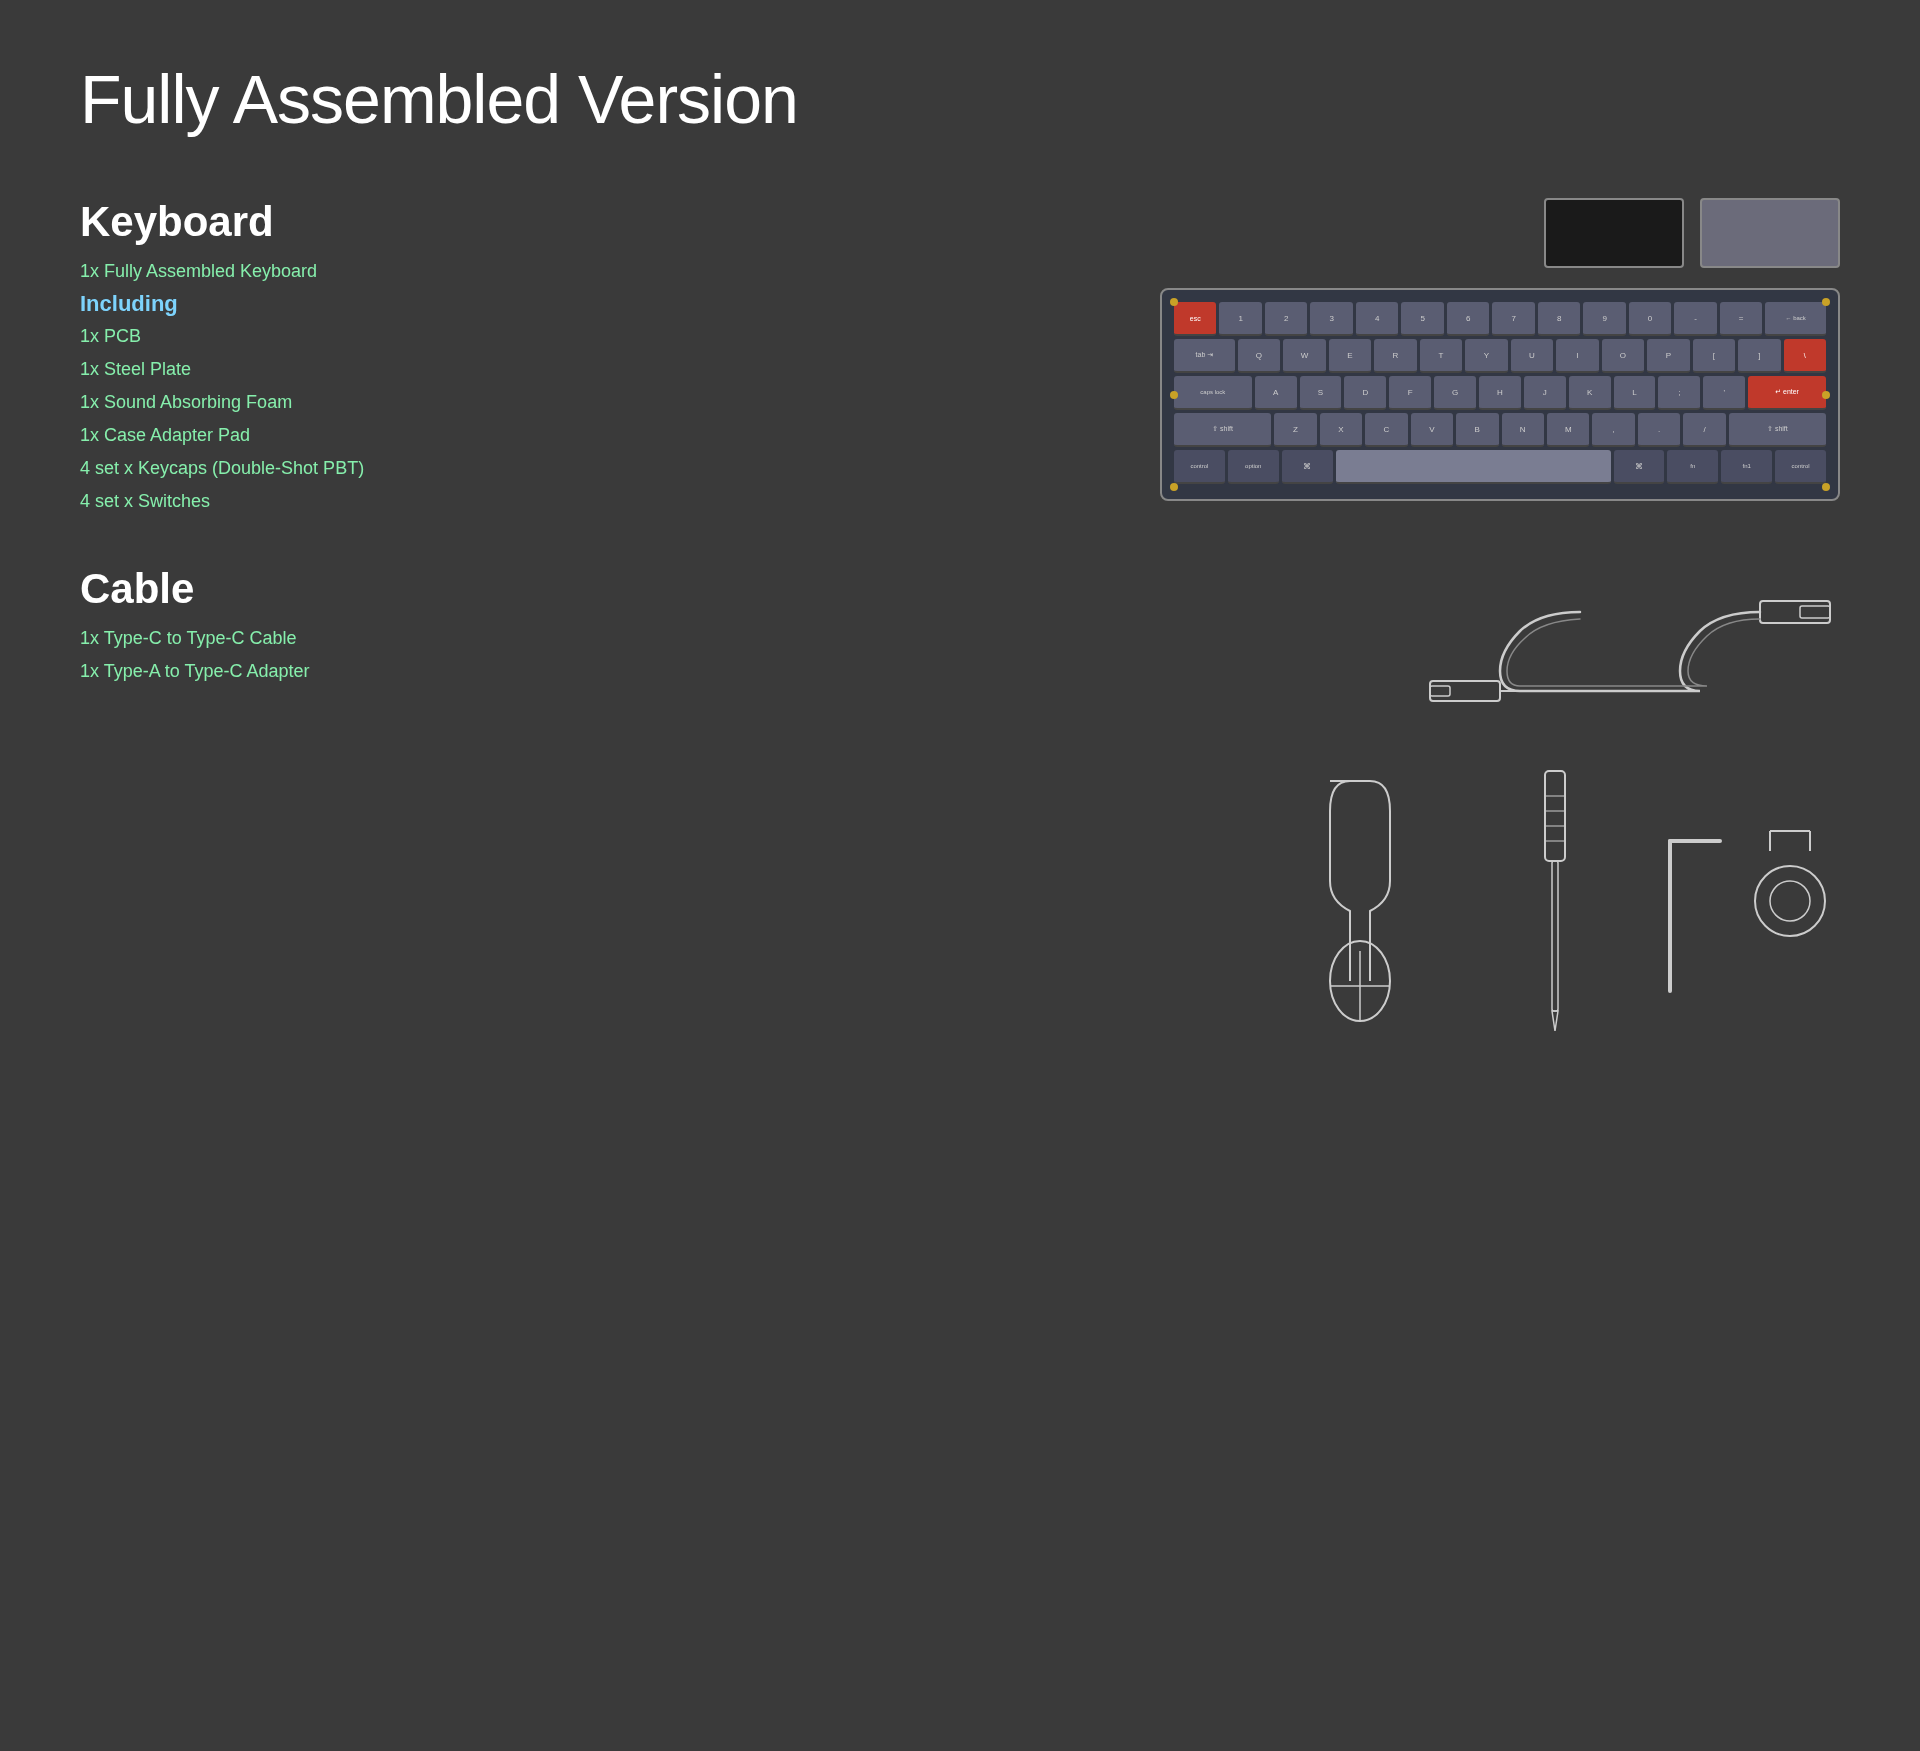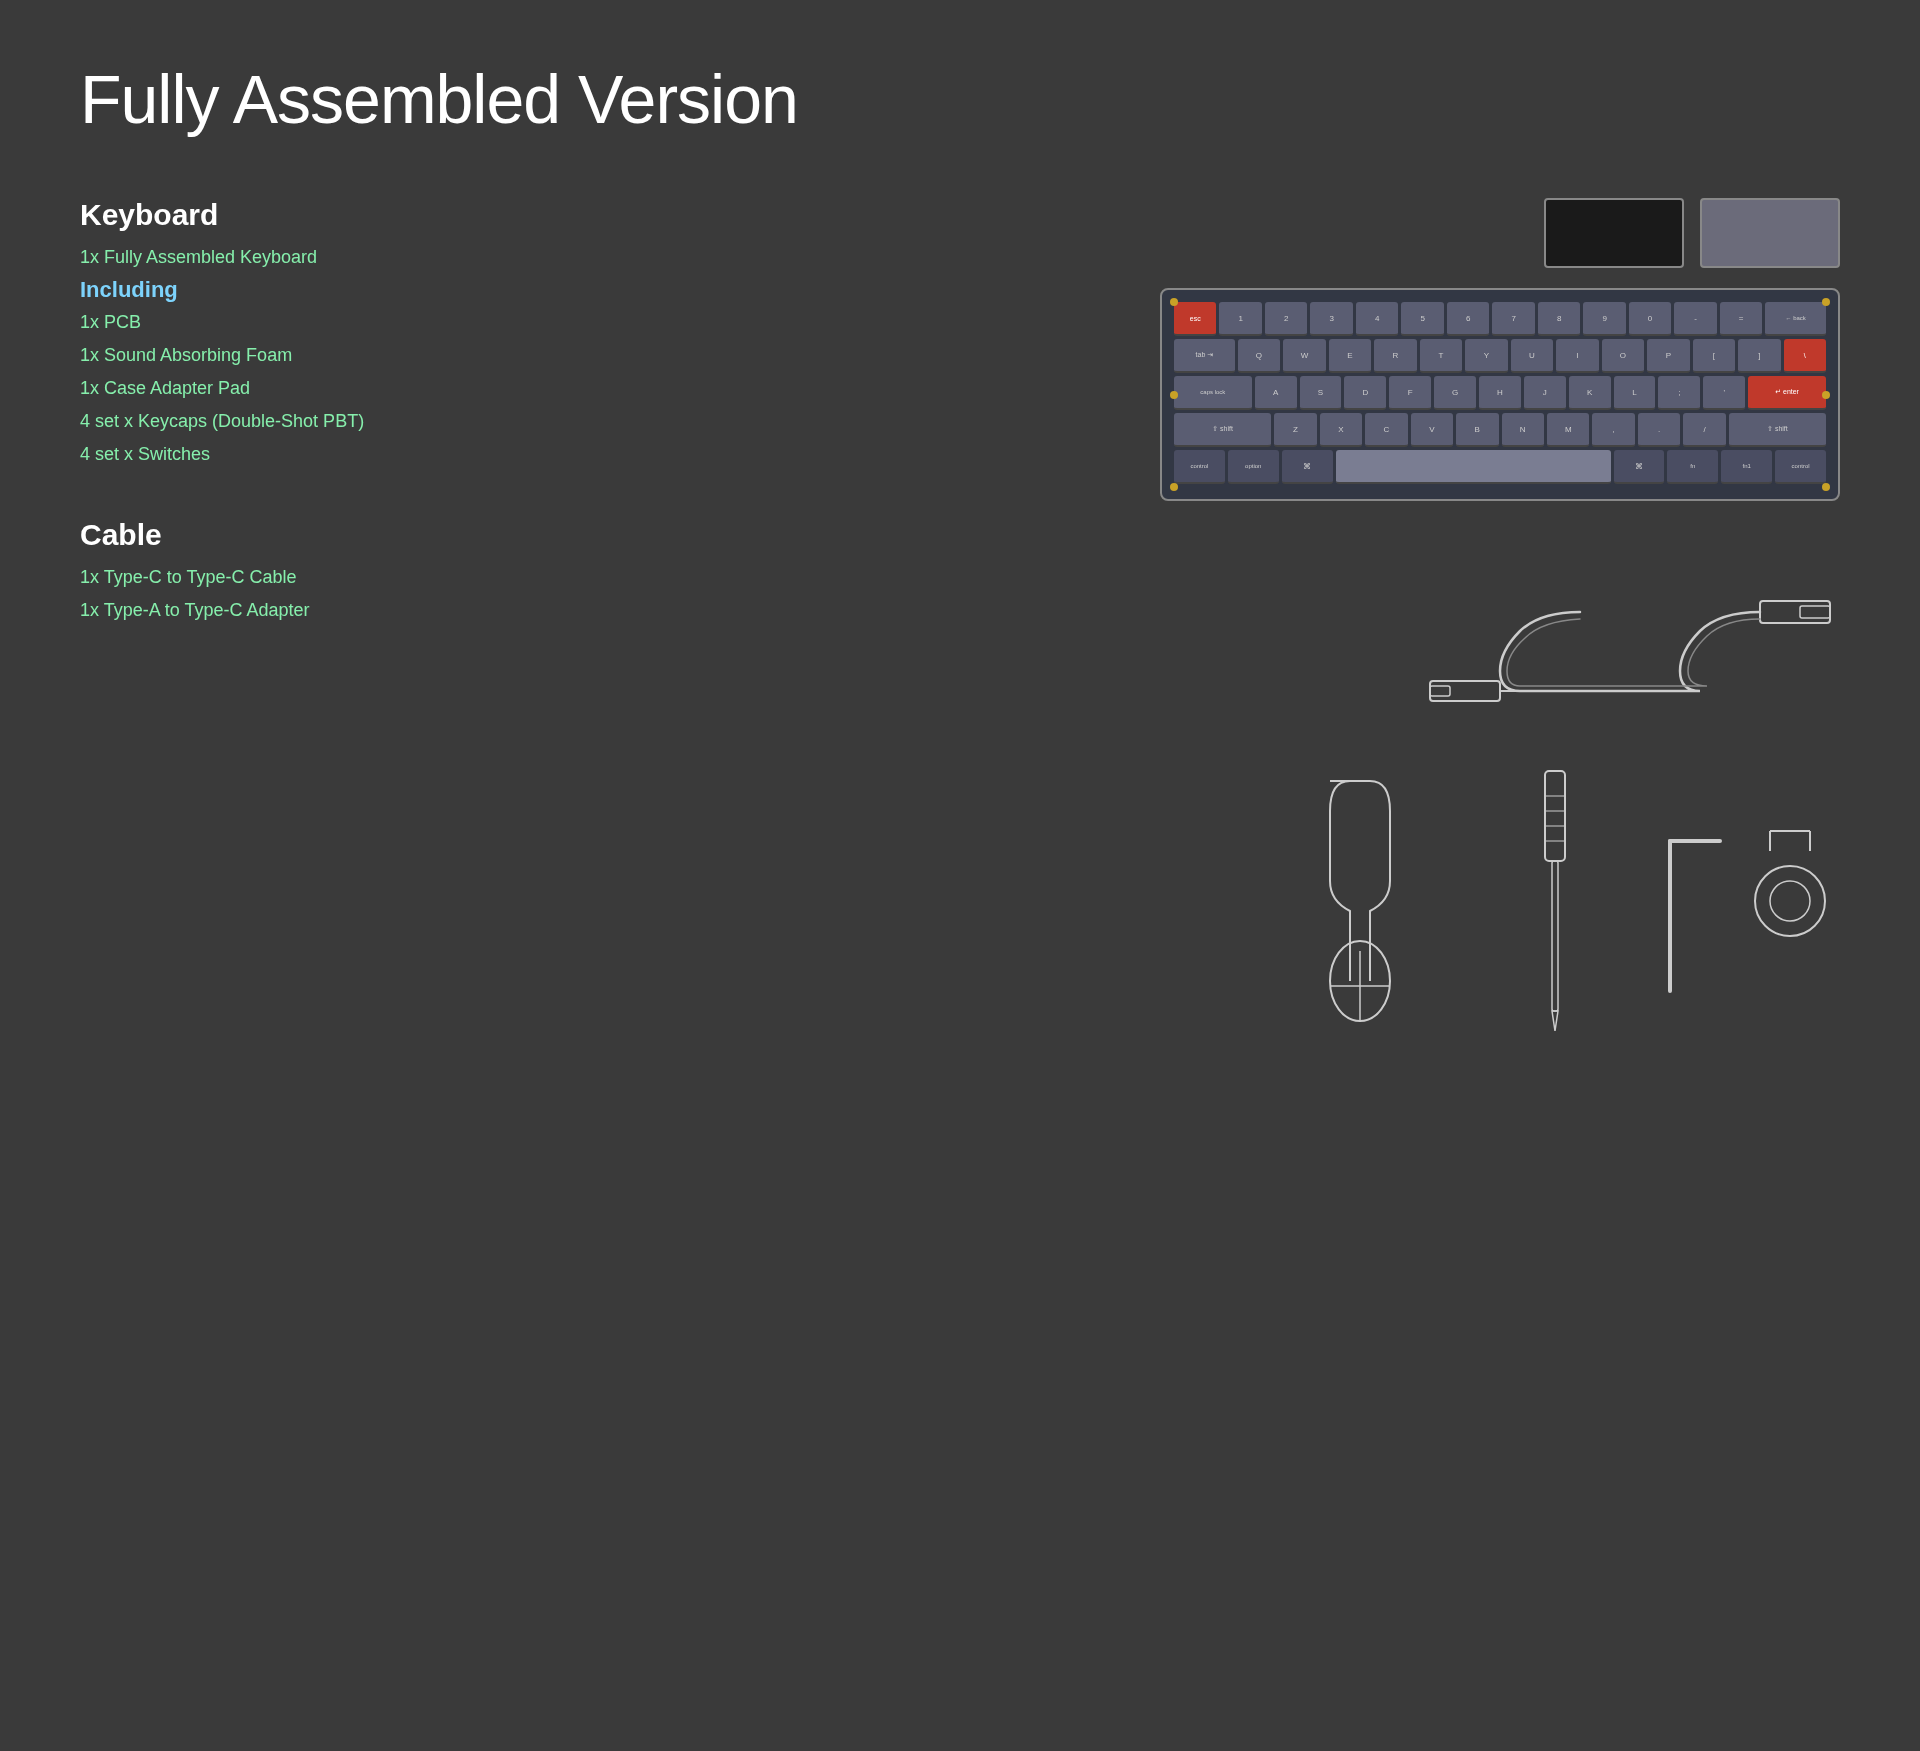--- a/index.html
+++ b/index.html
@@ -33,21 +33,21 @@
 
     .right-column {
       flex: 1;
       display: flex;
       flex-direction: column;
       align-items: center;
       padding-top: 0;
     }
 
     .section-title {
-      font-size: 30px;
+      font-size: 42px;
       font-weight: 700;
       color: #ffffff;
       margin-bottom: 12px;
     }
 
     .section-item {
       font-size: 18px;
       color: #86efac;
       margin-bottom: 6px;
       line-height: 1.5;
@@ -196,20 +196,21 @@
   <div class="left-column">
 
     <div class="section">
       <div class="section-title">Keyboard</div>
 
       <div class="section-item">1x Fully Assembled Keyboard</div>
 
       <div class="including-label">Including</div>
 
       <div class="section-item">1x PCB</div>
+      <div class="section-item">1x Steel Plate</div>
       <div class="section-item">1x Sound Absorbing Foam</div>
       <div class="section-item">1x Case Adapter Pad</div>
       <div class="section-item">4 set x Keycaps (Double-Shot PBT)</div>
       <div class="section-item">4 set x Switches</div>
     </div>
 
     <div class="section">
       <div class="section-title">Cable</div>
       <div class="section-item">1x Type-C to Type-C Cable</div>
       <div class="section-item">1x Type-A to Type-C Adapter</div>

